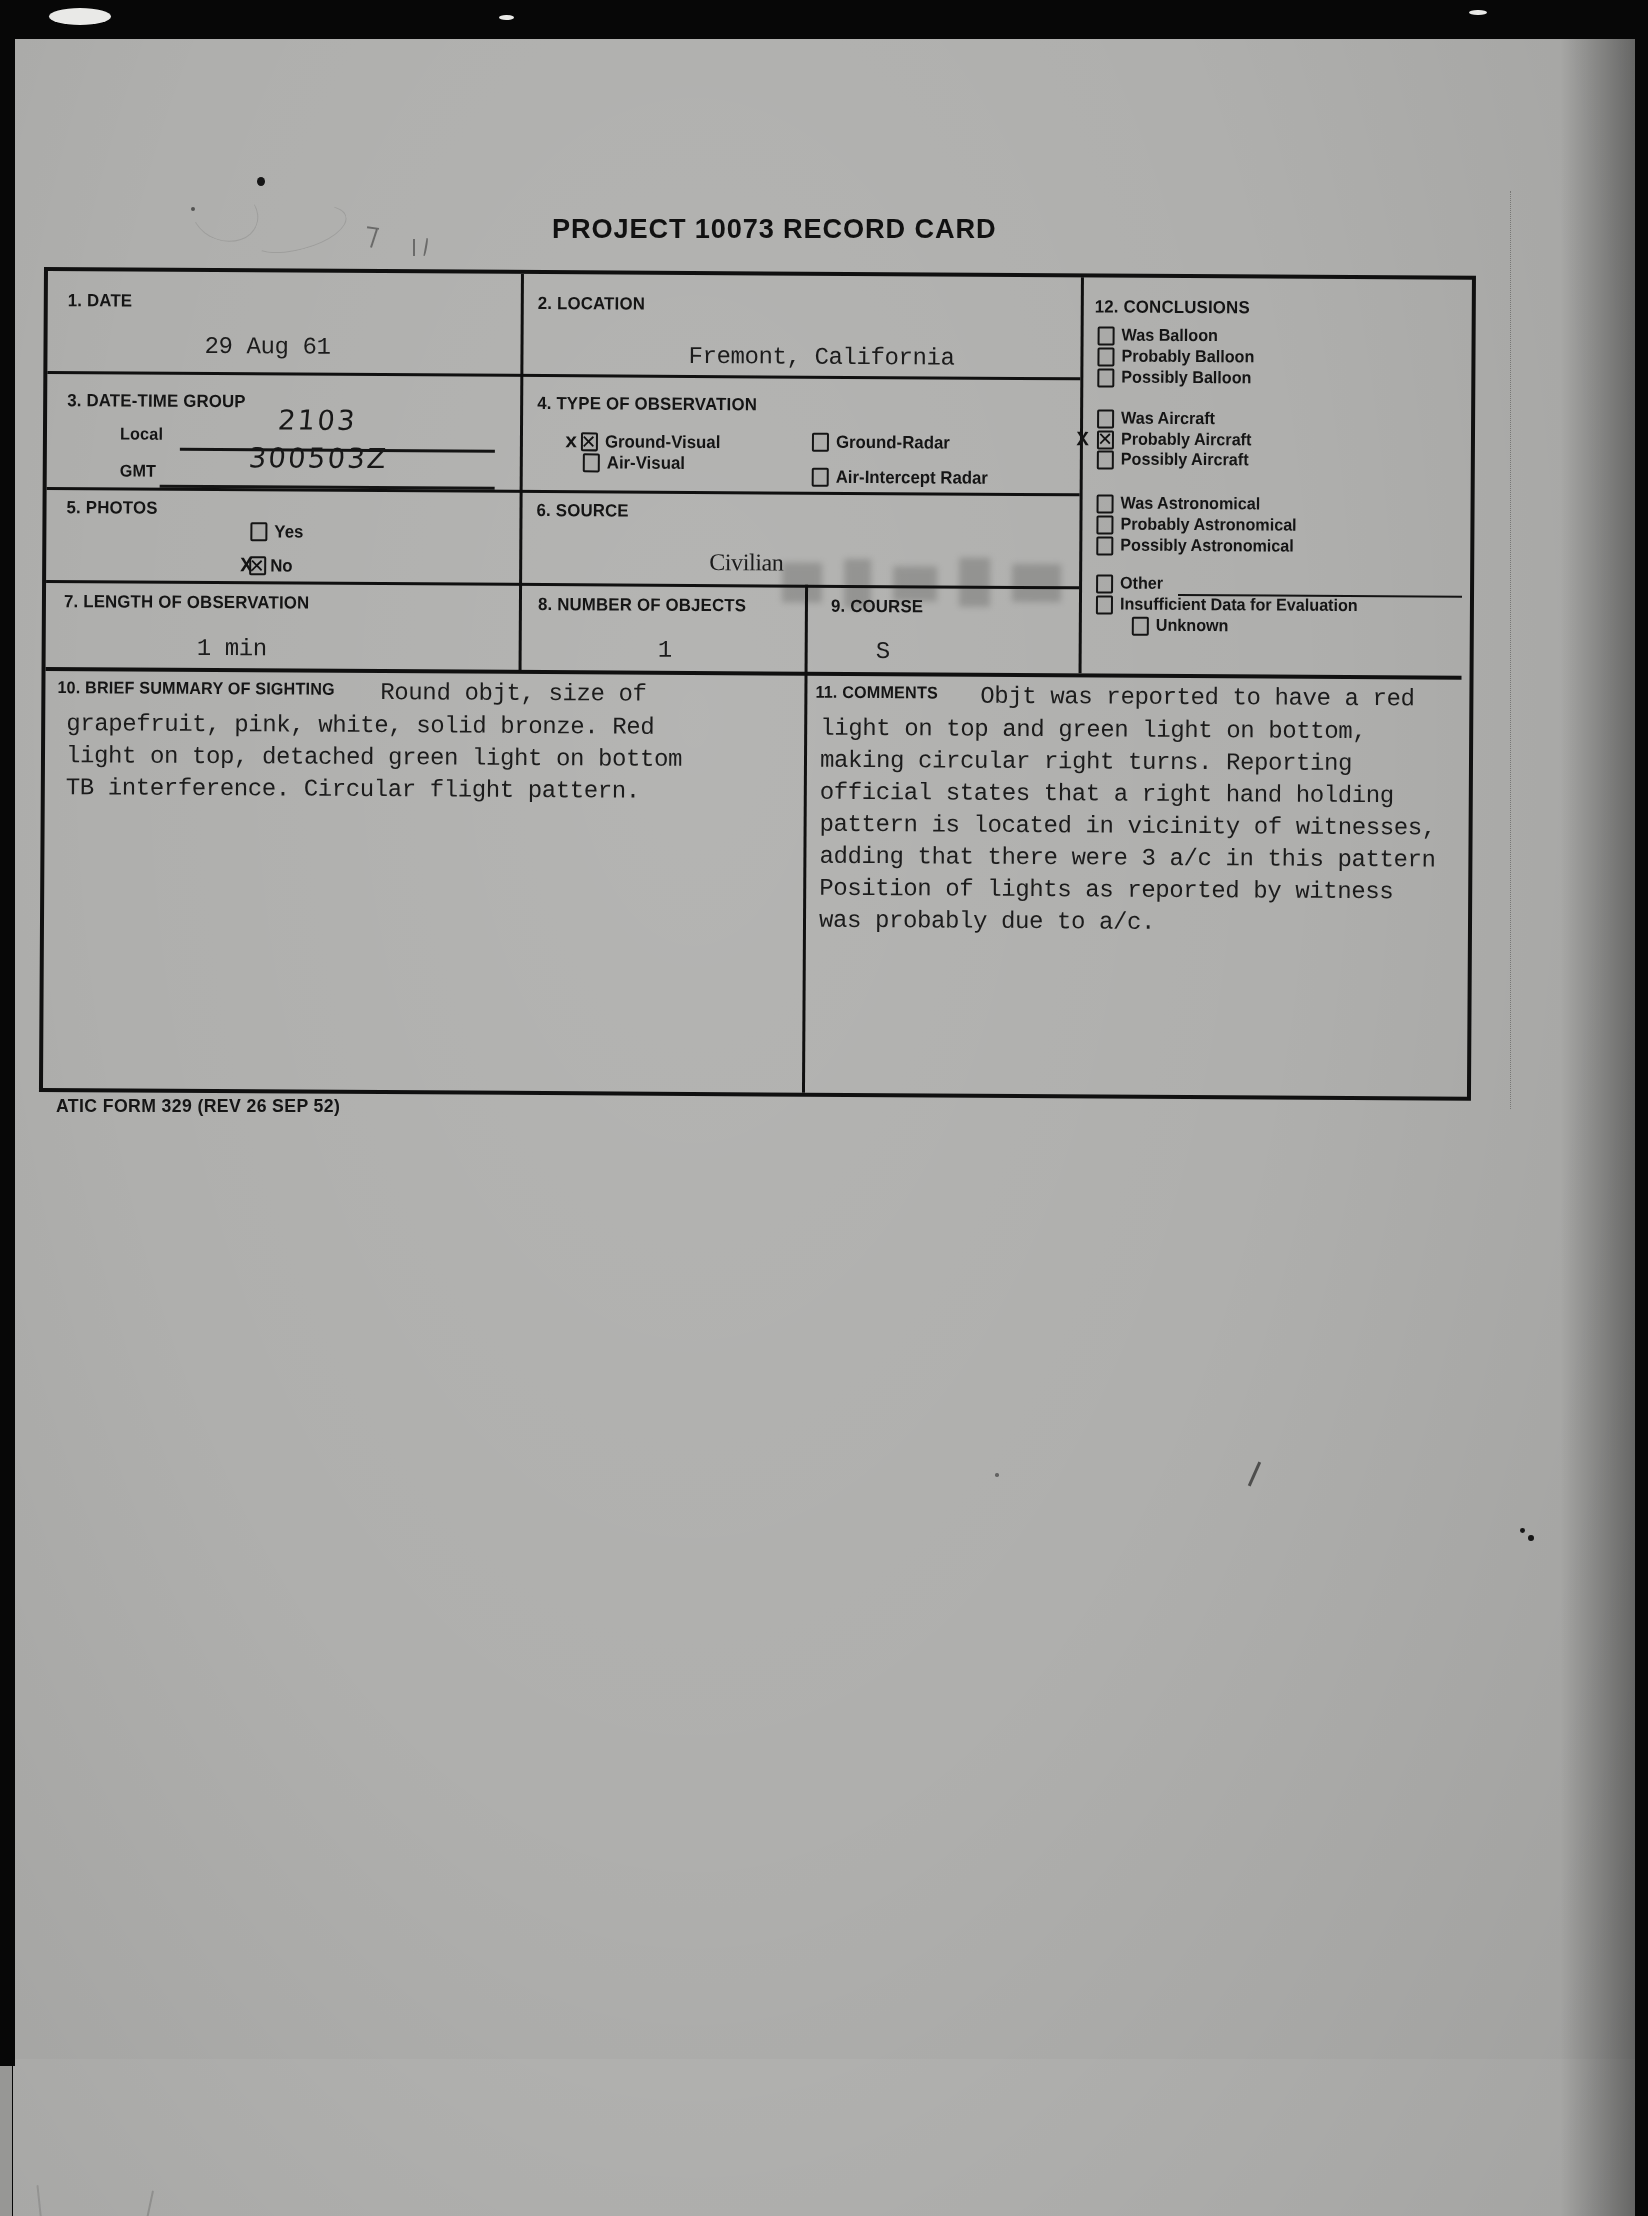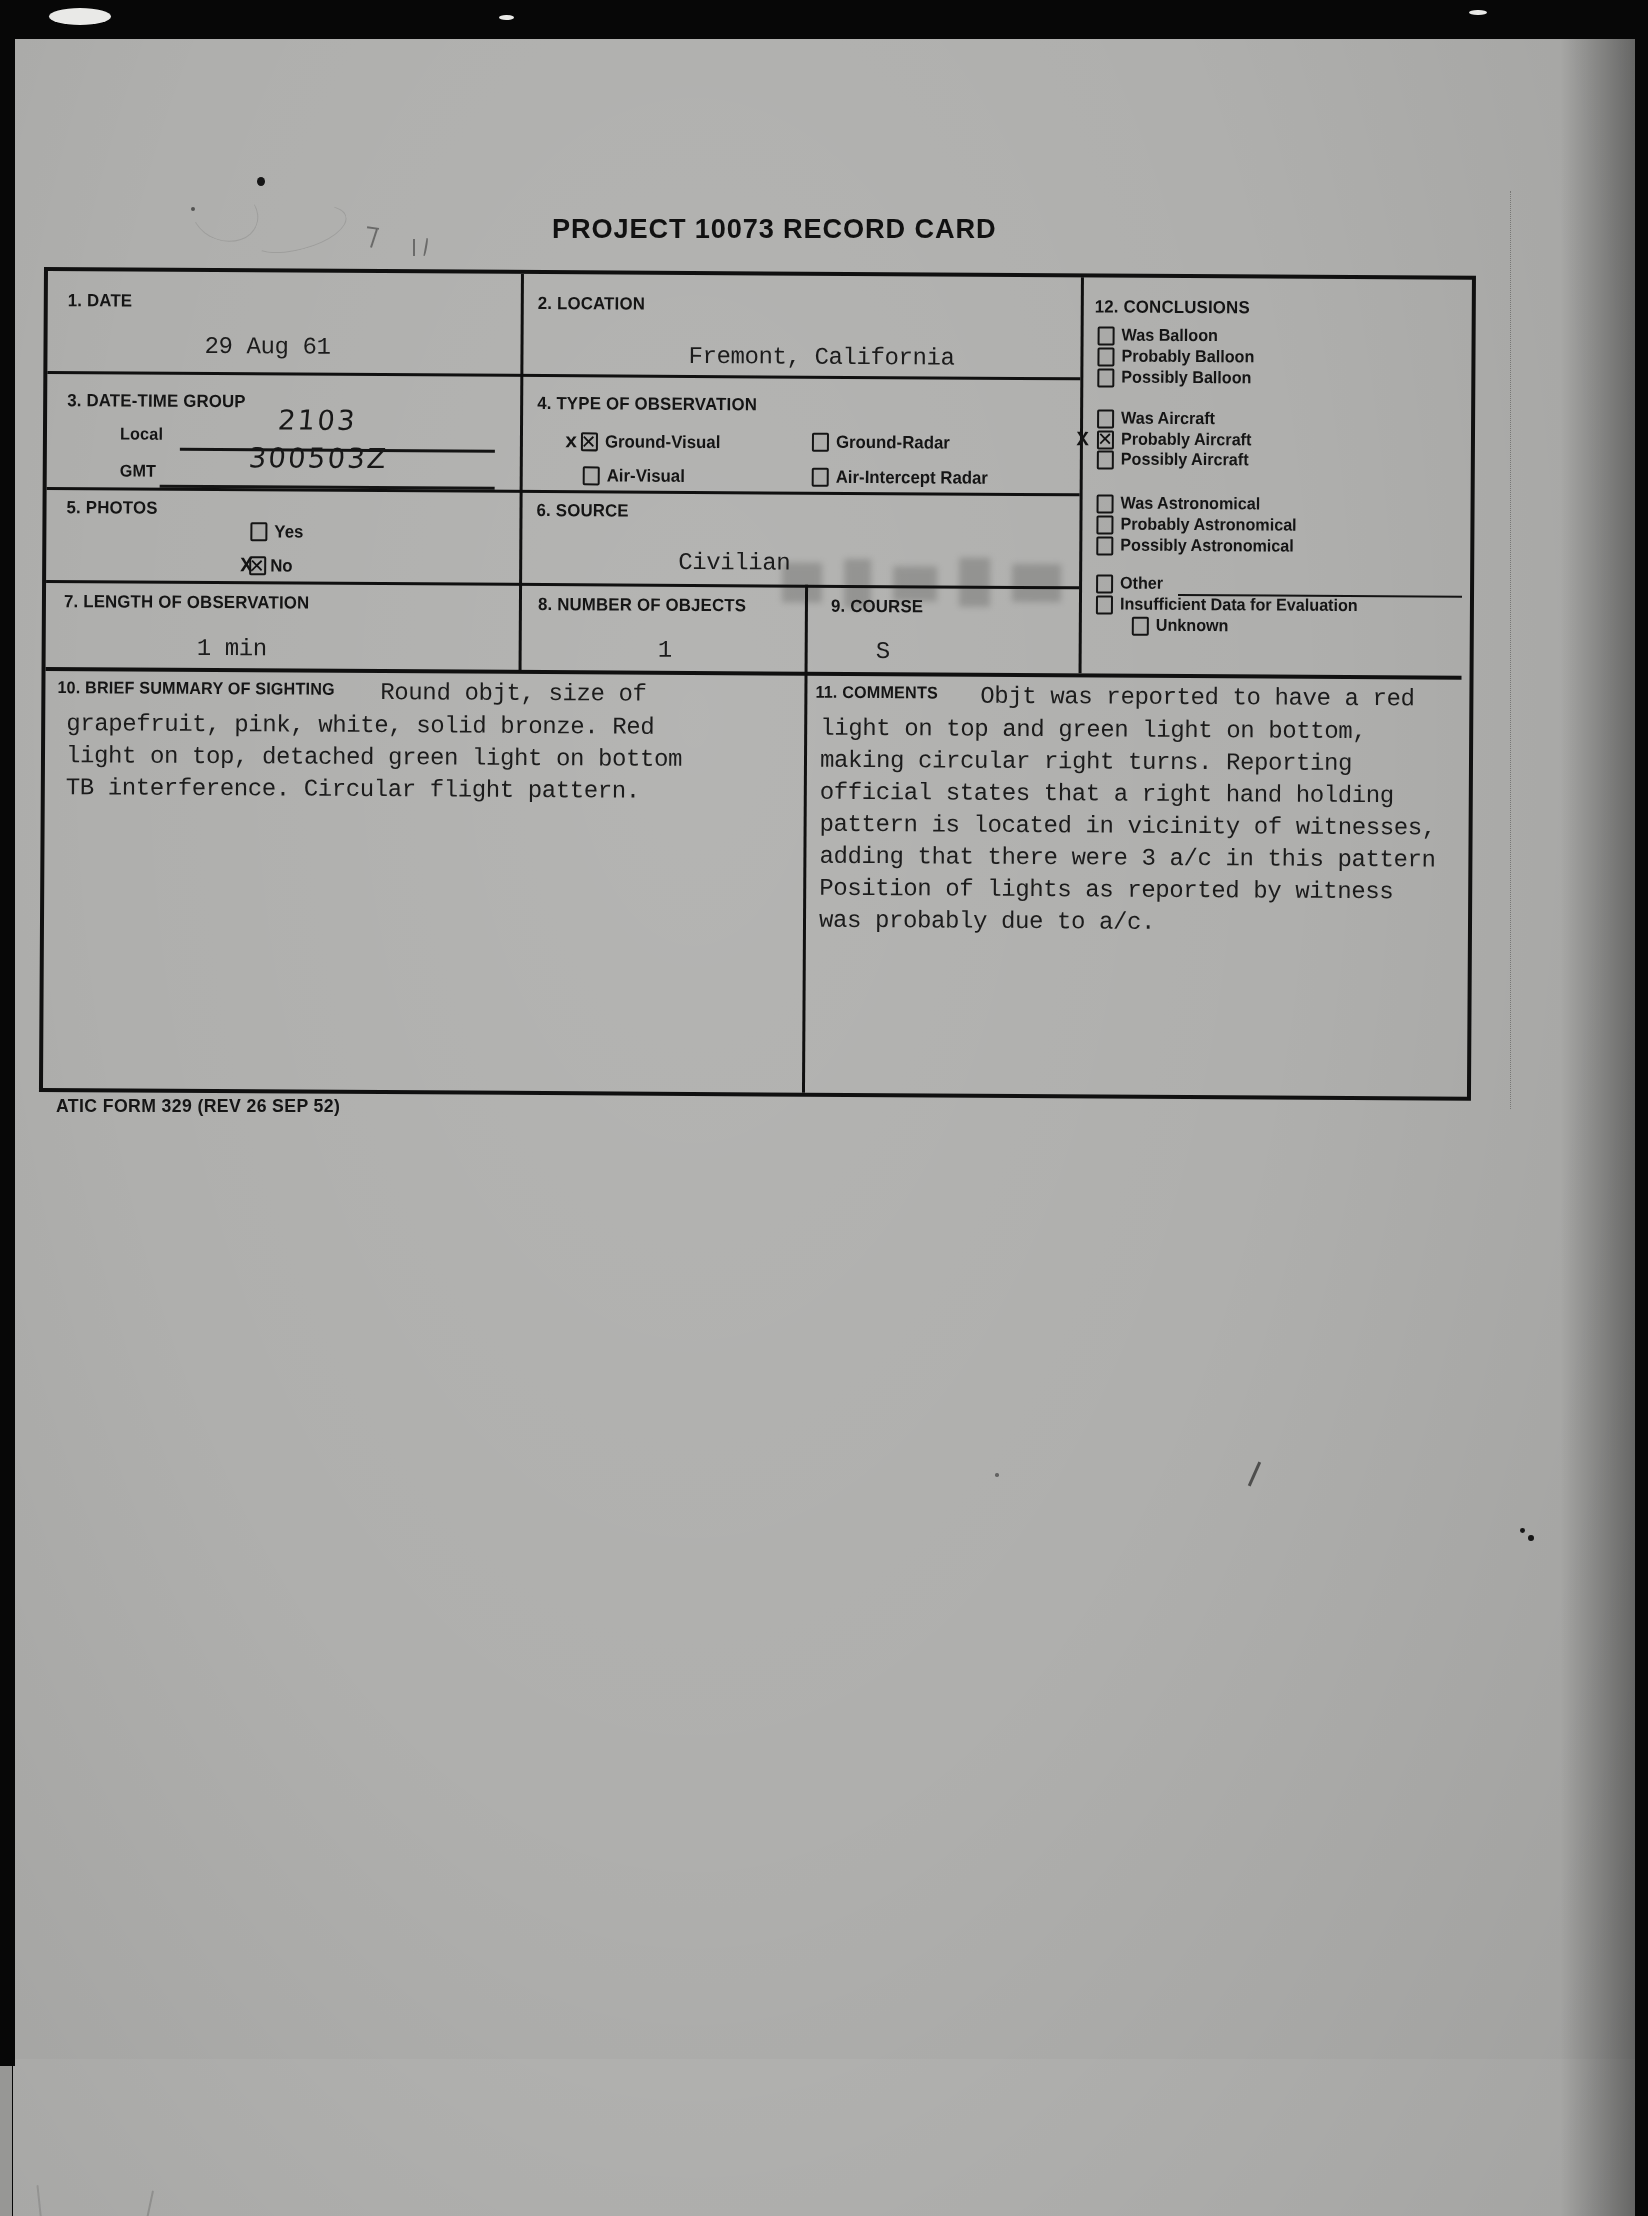--- a/index.html
+++ b/index.html
@@ -126,42 +126,42 @@
   <div class="lbl" style="left:490px;top:119px;">4. TYPE OF OBSERVATION</div>
   <div class="opt" style="left:518px;top:156px;">
     <span class="typed-x" style="margin-right:-3.5px;">x</span>
     <span class="box checked"></span>
     <span class="opt-lbl">Ground-Visual</span>
   </div>
   <div class="opt" style="left:765px;top:156px;">
     <span class="box"></span>
     <span class="opt-lbl">Ground-Radar</span>
   </div>
-  <div class="opt" style="left:536px;top:191px;text-align:center;">
+  <div class="opt" style="left:536px;top:178px;text-align:center;">
     <span class="box"></span>
     <span class="opt-lbl">Air-Visual</span>
   </div>
   <div class="opt" style="left:765px;top:191px;">
     <span class="box"></span>
     <span class="opt-lbl">Air-Intercept Radar</span>
   </div>
 
   <div class="lbl" style="left:20px;top:226px;">5. PHOTOS</div>
   <div class="opt" style="left:204px;top:249px;">
     <span class="box"></span>
     <span class="opt-lbl">Yes</span>
   </div>
   <div class="opt" style="left:194px;top:282px;">
     <span class="typed-x" style="margin-right:-10.6px;">X</span>
     <span class="box checked"></span>
     <span class="opt-lbl" style="margin-left:-2.7px;">No</span>
   </div>
 
   <div class="lbl" style="left:490px;top:226px;">6. SOURCE</div>
-  <div class="type" style="left:632px;top:272px;">Civilian</div>
+  <div class="type" style="left:663px;top:272px;font-family:Liberation Serif, serif;">Civilian</div>
 
   <div class="lbl" style="left:17.7px;top:320px;">7. LENGTH OF OBSERVATION</div>
   <div class="type" style="left:151px;top:361px;">1 min</div>
   <div class="lbl" style="left:492px;top:320px;">8. NUMBER OF OBJECTS</div>
   <div class="type" style="left:612px;top:360px;">1</div>
   <div class="lbl" style="left:785px;top:320px;">9. COURSE</div>
   <div class="type" style="left:830px;top:360px;">S</div>
 
   <div class="lbl" style="left:12.4px;top:407px;font-size:17px;">10. BRIEF SUMMARY OF SIGHTING</div>
   <div class="type" style="left:335px;top:404px;">Round objt, size of</div>

